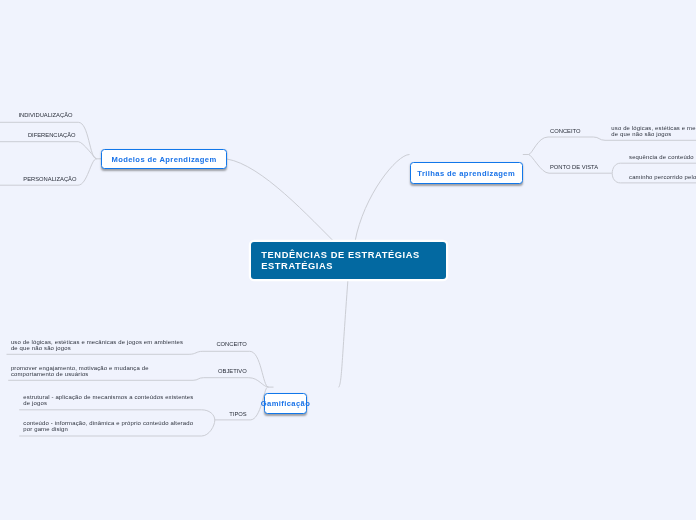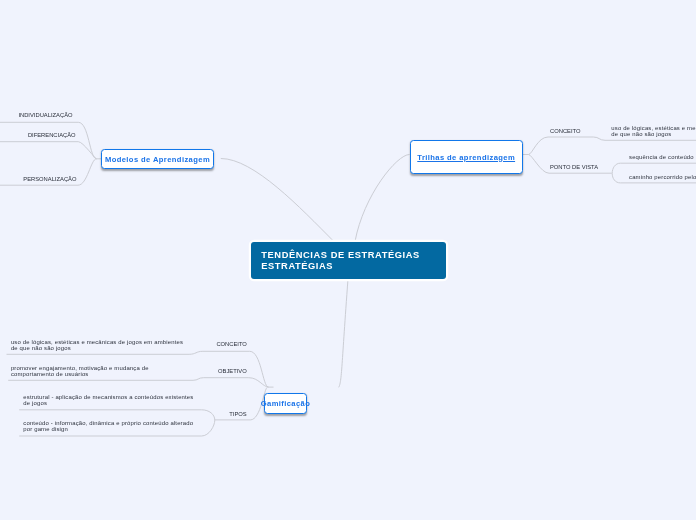--- a/index.html
+++ b/index.html
@@ -34,24 +34,24 @@
   <path d="M273.5,387.1H268"></path>
   <path d="M268.3,386.9C262.7,386.9 261.3,351.3 249.7,351.3H202.9C196,351.3 196,354.3 189.1,354.3H6.5"></path>
   <path d="M268.3,386.9C262.7,386.9 258.7,377.7 248.8,377.7H203.4C198.2,377.7 198.2,380.3 193.1,380.3H8.2"></path>
   <path d="M267.5,387.3C264,387.3 261.2,419.9 250.3,419.9H214.4"></path>
   <path d="M19.2,409.8H201.5C209.2,409.8 214.8,414.4 214.8,420.1C214.8,425.8 209.2,436 201.5,436H19.2"></path>
   <path d="M220.8,158.5C253.8,158.5 300.3,207.8 333.9,241.5"></path>
   <path d="M409.5,154.5C396.8,154.5 363.6,195.5 355,241.5"></path>
   <path d="M348,279C341.5,365.6 341.9,382.1 338.7,387.3"></path>
 </svg>
 <div class="node root-node" style="left:251px;top:242px;width:195px;height:37px;"><span>TENDÊNCIAS DE ESTRATÉGIAS</span><br><span>ESTRATÉGIAS</span></div>
-<div class="node topic-node" style="left:101px;top:149px;width:113px;height:20px;">
+<div class="node topic-node" style="left:101px;top:149px;width:126px;height:20px;">
       <span>Modelos de Aprendizagem</span>
     </div>
-<div class="node topic-node" style="left:409.7px;top:140px;width:113px;height:34px;text-decoration:underline;">
+<div class="node topic-node" style="left:409.7px;top:162px;width:113px;height:22px;">
       <span>Trilhas de aprendizagem</span>
     </div>
 <div class="node topic-node" style="left:264px;top:377.3px;width:43px;height:20.4px;margin-top:16px;">
       <span>Gamificação</span>
     </div>
 <div class="node subtopic-label" style="left:18.4px;top:112.2px;"><span>INDIVIDUALIZAÇÃO</span></div>
 <div class="node subtopic-label" style="left:27.9px;top:131.5px;"><span>DIFERENCIAÇÃO</span></div>
 <div class="node subtopic-label" style="left:23.3px;top:175.8px;"><span>PERSONALIZAÇÃO</span></div>
 <div class="node subtopic-label" style="left:550px;top:127.5px;"><span>CONCEITO</span></div>
 <div class="node subtopic-label" style="left:549.9px;top:163.6px;"><span>PONTO DE VISTA</span></div>

